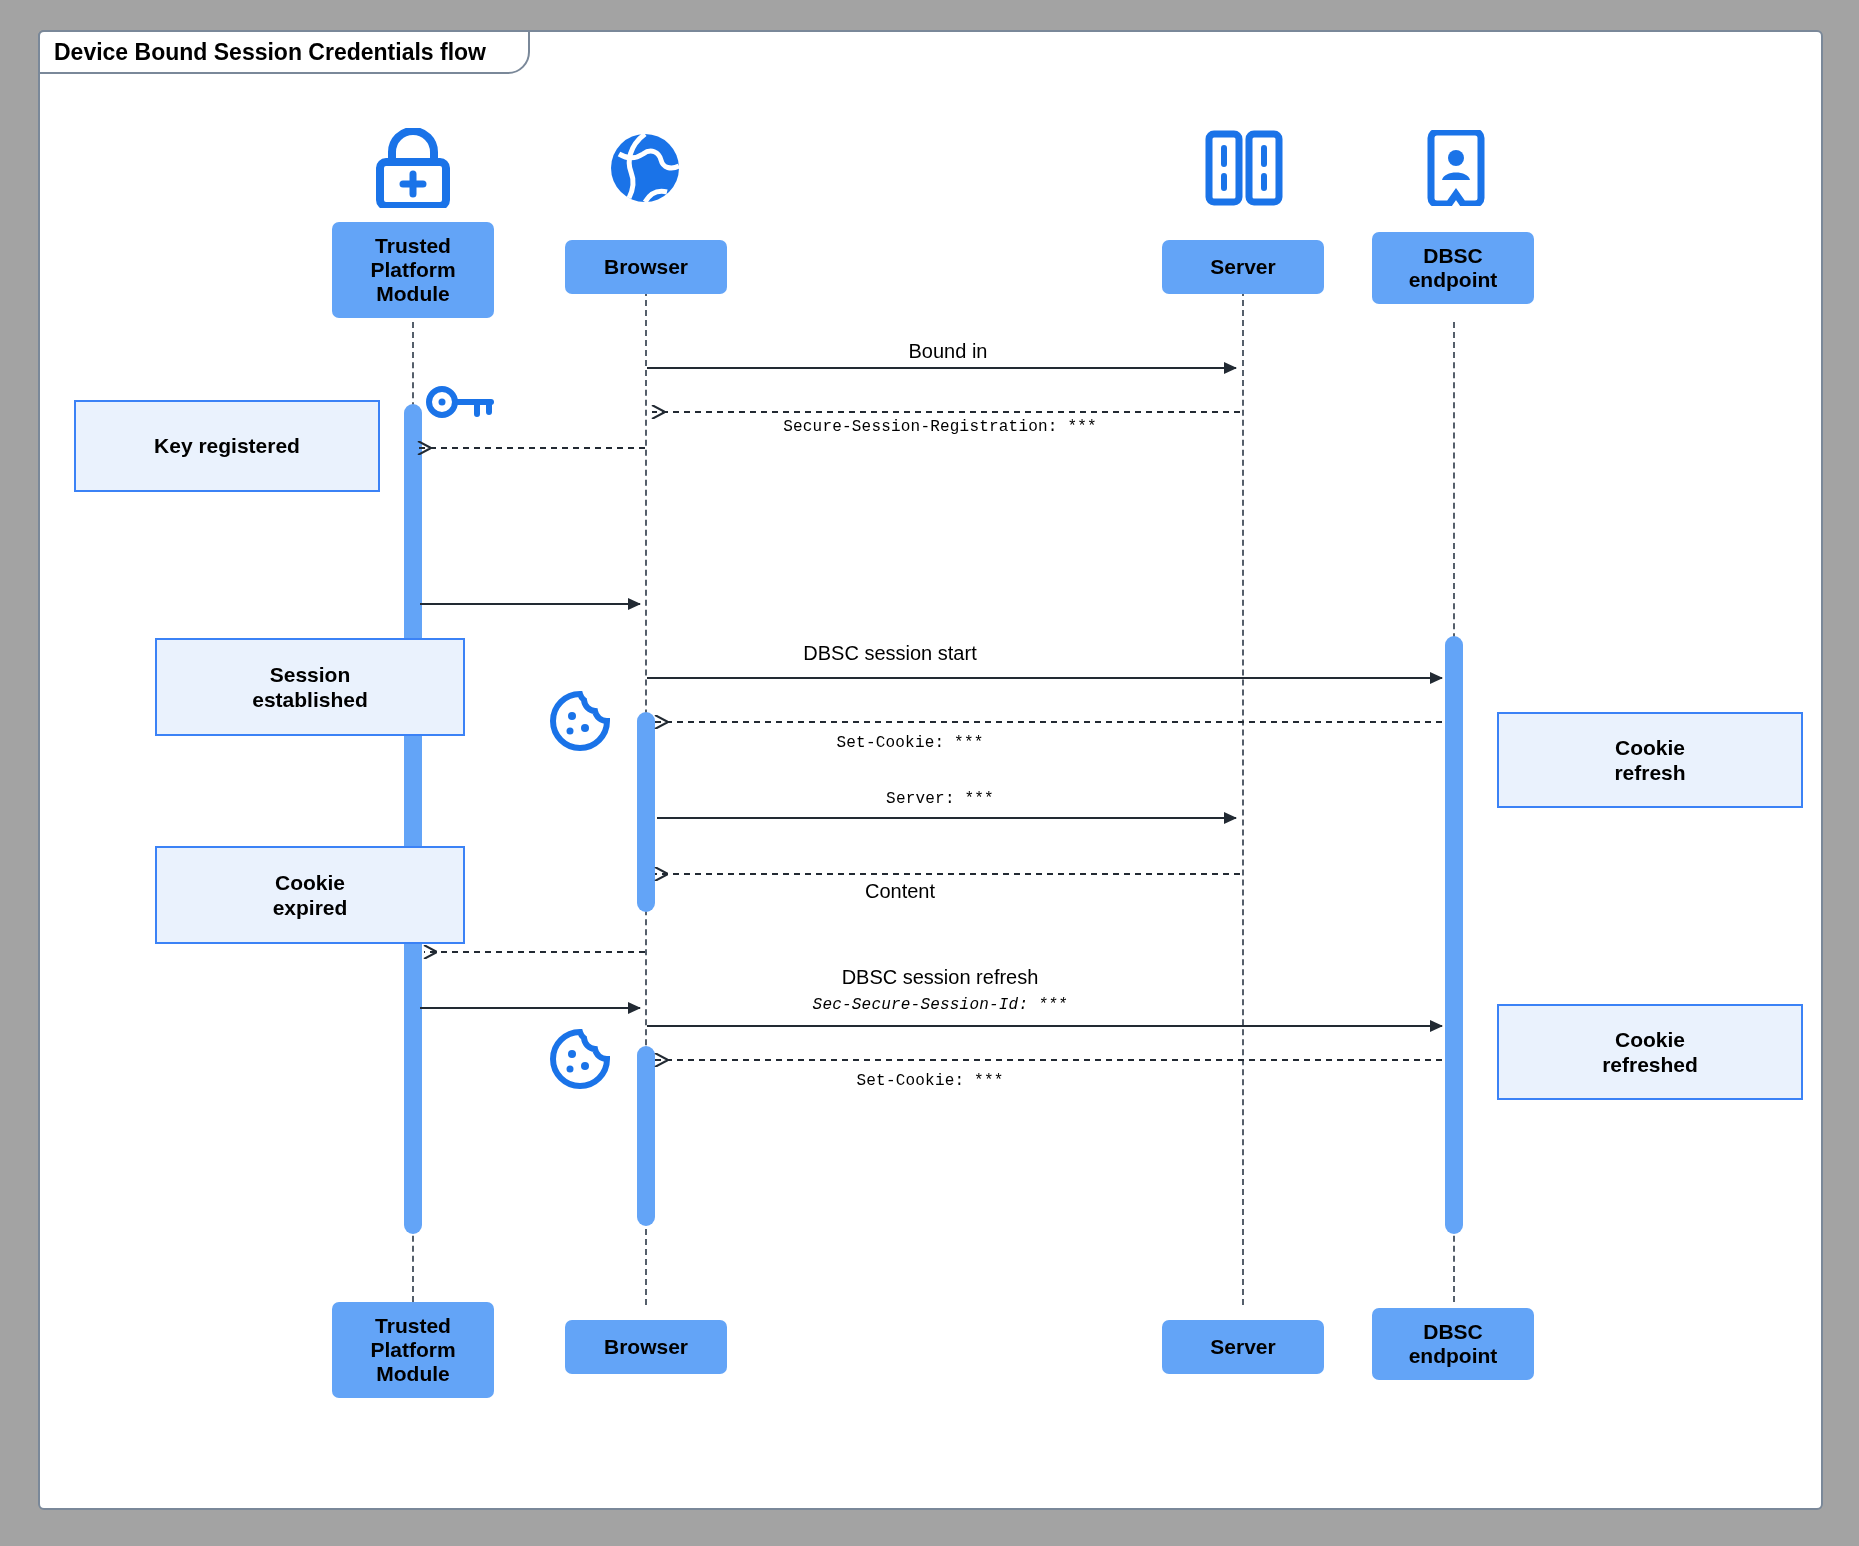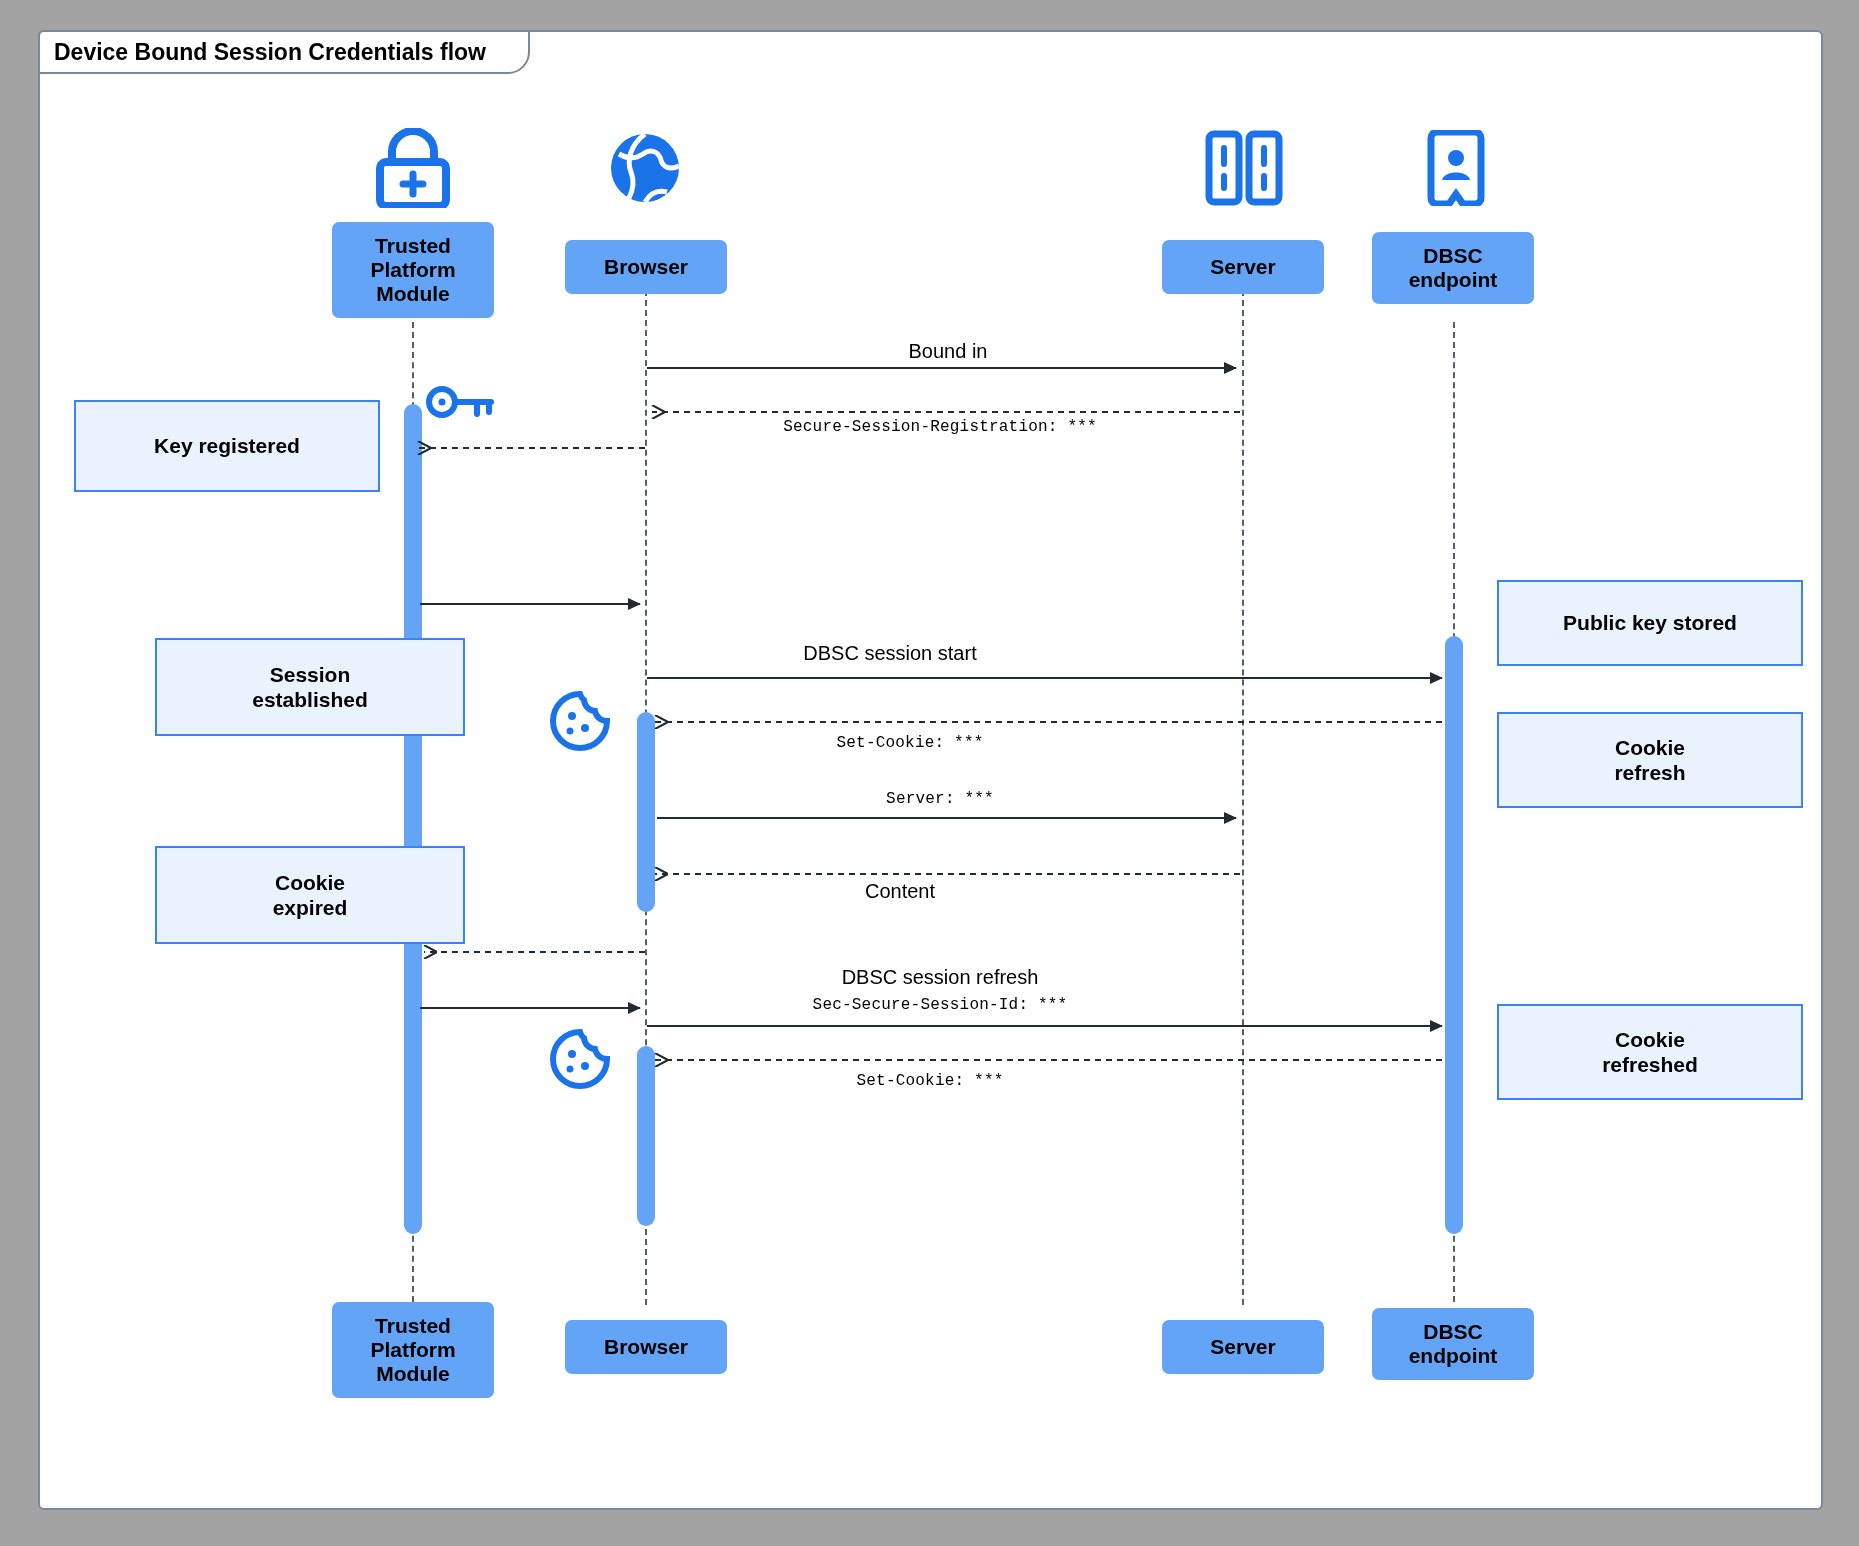--- a/index.html
+++ b/index.html
@@ -258,21 +258,21 @@
   <div class="msg-label" style="left:660px; top:642px; width:460px;">DBSC session start</div>
 
   <div class="msg-label mono" style="left:700px; top:734px; width:420px;">Set-Cookie: ***</div>
 
   <div class="msg-label mono" style="left:740px; top:790px; width:400px;">Server: ***</div>
 
   <div class="msg-label" style="left:790px; top:880px; width:220px;">Content</div>
 
   <div class="msg-label" style="left:700px; top:966px; width:480px;">DBSC session refresh</div>
 
-  <div class="msg-label mono" style="left:660px; top:996px; width:560px;">Sec-Secure-Session-Id: ***</div>
+  <div class="msg-label mono" style="left:660px; top:996px; width:560px;font-style:italic;">Sec-Secure-Session-Id: ***</div>
 
   <div class="msg-label mono" style="left:720px; top:1072px; width:420px;">Set-Cookie: ***</div>
 
   <div class="note" style="left:74px; top:400px; width:306px; height:92px;">
     <span>Key registered</span>
   </div>
 
   <div class="note" style="left:155px; top:638px; width:310px; height:98px;">
     <div>
       <div>Session</div>
@@ -280,23 +280,20 @@
     </div>
   </div>
 
   <div class="note" style="left:155px; top:846px; width:310px; height:98px;">
     <div>
       <div>Cookie</div>
       <div>expired</div>
     </div>
   </div>
 
-  <div class="note" style="left:1497px; top:580px; width:306px; height:86px;">
-    <span>Public key stored</span>
-  </div>
 
   <div class="note" style="left:1497px; top:712px; width:306px; height:96px;">
     <div>
       <div>Cookie</div>
       <div>refresh</div>
     </div>
   </div>
 
   <div class="note" style="left:1497px; top:1004px; width:306px; height:96px;">
     <div>

